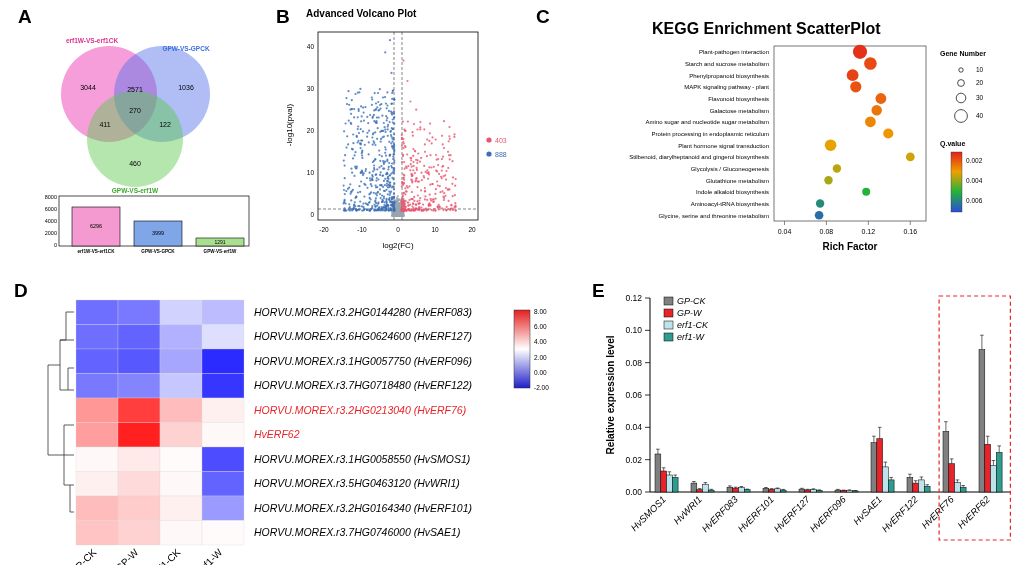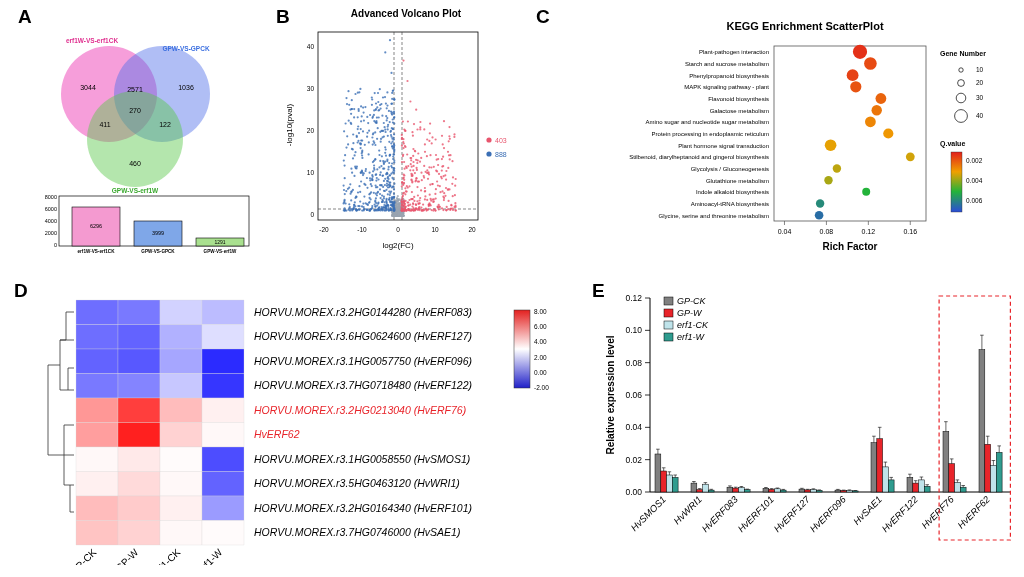--- a/index.html
+++ b/index.html
@@ -1,19 +1,19 @@
 <!DOCTYPE html>
 <html><head>
 <meta charset="utf-8">
 <style>
   html,body{margin:0;padding:0;}
   body{width:1024px;height:577px;background:#ffffff;font-family:"Liberation Sans",sans-serif;color:#000;position:relative;overflow:hidden;}
   .panel{position:absolute;}
   .plabel{font-weight:bold;font-size:19px;font-family:"Liberation Sans",sans-serif;}
-  .ttl{font-weight:bold;text-align:center;}
+  .ttl{font-weight:bold;}
   svg{display:block;}
 </style>
 </head>
 <body>
 
 <div class="panel" style="left:14px;top:6px;width:250px;height:250px;">
   <div class="plabel" style="position:absolute;left:4px;top:0;">A</div>
   <svg width="250" height="250">
 
     <circle cx="95" cy="88" r="48" fill="#ee4fbb" fill-opacity="0.55" stroke="none"></circle>
@@ -1366,21 +1366,21 @@
 
     <circle cx="213" cy="120" r="2.6" fill="#e8556d"></circle>
     <text x="219" y="123" font-size="7" fill="#e8556d">403</text>
     <circle cx="213" cy="134" r="2.6" fill="#3b6fb5"></circle>
     <text x="219" y="137" font-size="7" fill="#3b6fb5">888</text>
   </svg>
 </div>
 
 <div class="panel" style="left:536px;top:6px;width:488px;height:250px;">
   <div class="plabel" style="position:absolute;left:0;top:0;">C</div>
-  <div class="ttl" style="position:absolute;left:124px;top:14px;width:290px;font-size:11px;">KEGG Enrichment ScatterPlot</div>
+  <div class="ttl" style="position:absolute;left:116px;top:14px;width:290px;font-size:16px;">KEGG Enrichment ScatterPlot</div>
   <svg width="488" height="225" style="position:absolute;left:0;top:28px;">
     <rect x="238" y="12" width="152" height="175" fill="none" stroke="#555" stroke-width="0.8"></rect>
     <g id="kegg-cats">
         <text x="233" y="20.1" font-size="6" text-anchor="end">Plant-pathogen interaction</text>
         <text x="233" y="31.8" font-size="6" text-anchor="end">Starch and sucrose metabolism</text>
         <text x="233" y="43.5" font-size="6" text-anchor="end">Phenylpropanoid biosynthesis</text>
         <text x="233" y="55.1" font-size="6" text-anchor="end">MAPK signaling pathway - plant</text>
         <text x="233" y="66.8" font-size="6" text-anchor="end">Flavonoid biosynthesis</text>
         <text x="233" y="78.5" font-size="6" text-anchor="end">Galactose metabolism</text>
         <text x="233" y="90.1" font-size="6" text-anchor="end">Amino sugar and nucleotide sugar metabolism</text>

